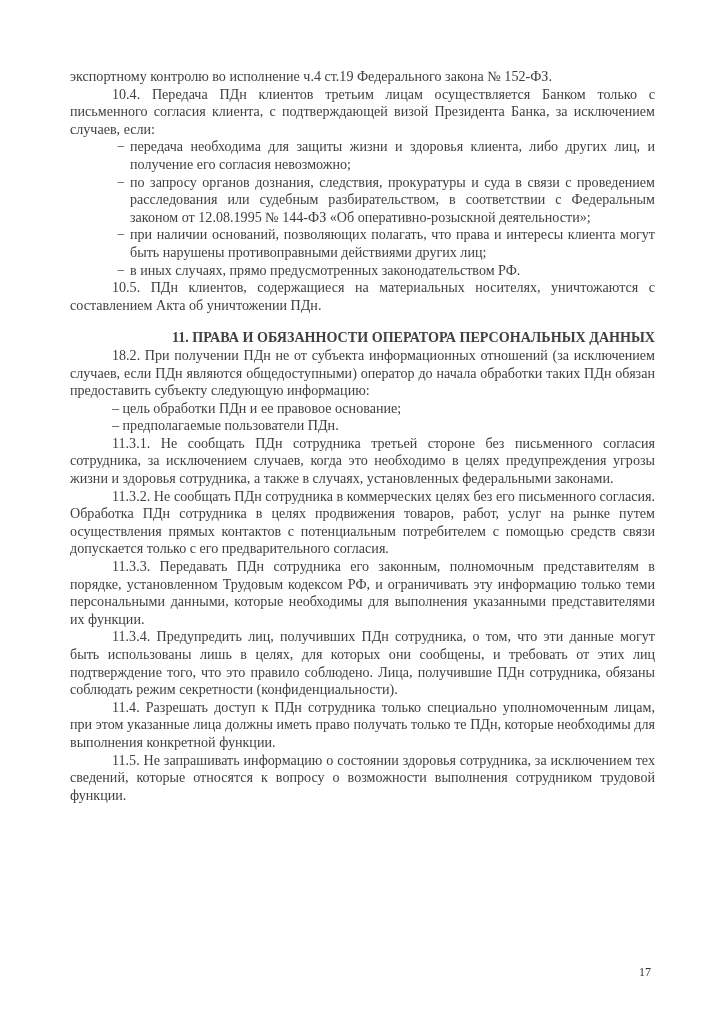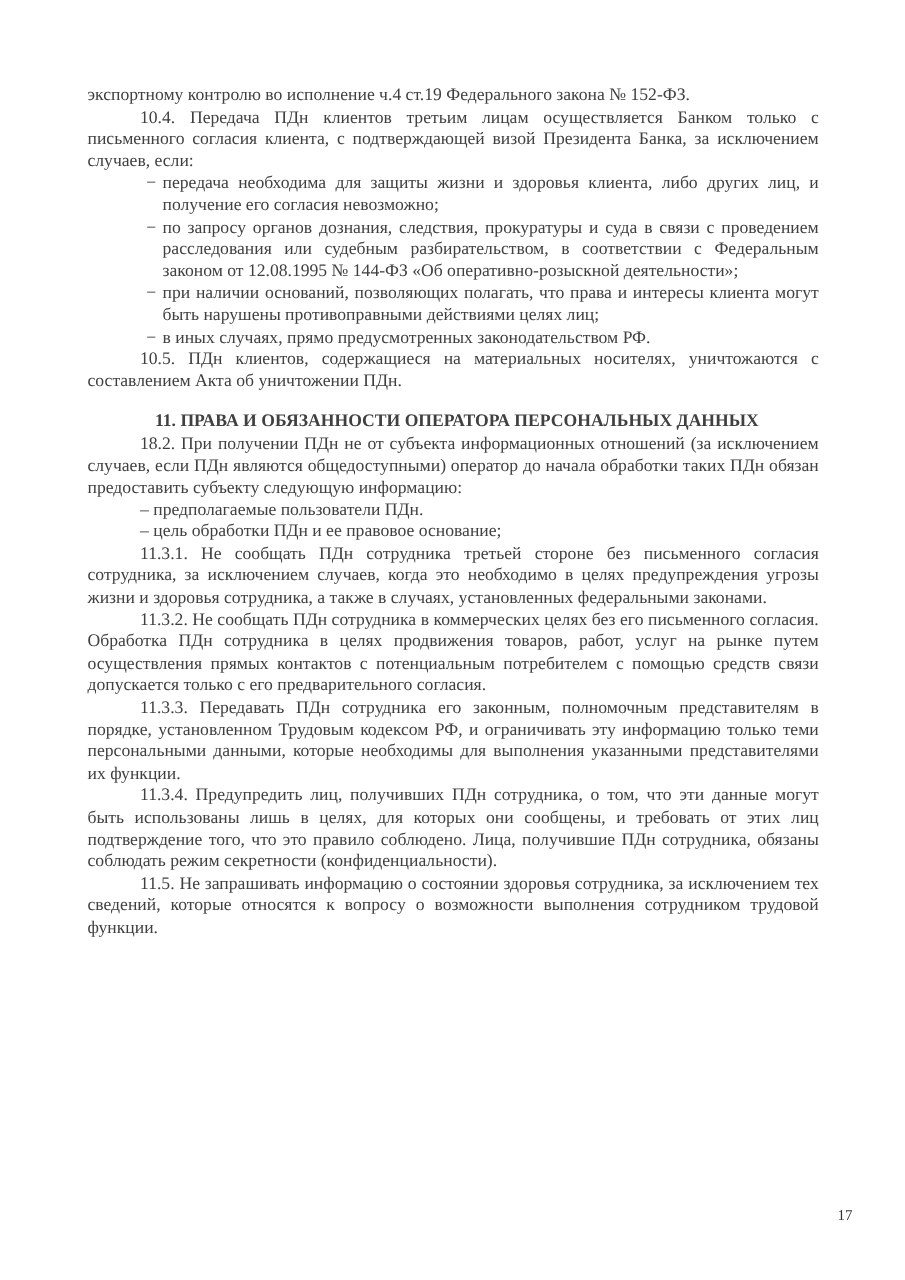--- a/index.html
+++ b/index.html
@@ -9,49 +9,50 @@
     font-family:"Liberation Serif", "DejaVu Serif", serif;
     font-size:14.1px; line-height:17.6px; color:#404040;
   }
   .p { text-align:justify; margin:0; }
   .p.ind { text-indent:42px; }
   .bul { margin:0; padding-left:60px; position:relative; text-align:justify; }
   .bul .dash { position:absolute; left:47px; top:0; }
   .dashline { margin:0; padding-left:42px; }
   h2 {
     margin:15px 0 0 0; font-size:14.1px; line-height:17.6px; font-weight:bold;
-    text-align:center; padding-left:6px;
+    text-align:right; padding-left:6px;
   }
   .pagenum {
-    position:absolute; left:670px; top:965px;
+    position:absolute; left:639px; top:965px;
     font-family:"Liberation Serif", "DejaVu Serif", serif;
     font-size:12px; color:#333;
   }
 </style>
 </head>
 <body>
 
 <div class="page">
   <p class="p">экспортному контролю во исполнение ч.4 ст.19 Федерального закона № 152-ФЗ.</p>
   <p class="p ind">10.4. Передача ПДн клиентов третьим лицам осуществляется Банком только с письменного согласия клиента, с подтверждающей визой Президента Банка, за исключением случаев, если:</p>
 
   <div>
     <p class="bul"><span class="dash">−</span><span>передача необходима для защиты жизни и здоровья клиента, либо других лиц, и получение его согласия невозможно;</span></p>
     <p class="bul"><span class="dash">−</span><span>по запросу органов дознания, следствия, прокуратуры и суда в связи с проведением расследования или судебным разбирательством, в соответствии с Федеральным законом от 12.08.1995 № 144-ФЗ «Об оперативно-розыскной деятельности»;</span></p>
-    <p class="bul"><span class="dash">−</span><span>при наличии оснований, позволяющих полагать, что права и интересы клиента могут быть нарушены противоправными действиями целях лиц;</span></p>
+    <p class="bul"><span class="dash">−</span><span>при наличии оснований, позволяющих полагать, что права и интересы клиента могут быть нарушены противоправными действиями других лиц;</span></p>
     <p class="bul"><span class="dash">−</span><span>в иных случаях, прямо предусмотренных законодательством РФ.</span></p>
   </div>
 
   <p class="p ind">10.5. ПДн клиентов, содержащиеся на материальных носителях, уничтожаются с составлением Акта об уничтожении ПДн.</p>
 
   <h2>11. ПРАВА И ОБЯЗАННОСТИ ОПЕРАТОРА ПЕРСОНАЛЬНЫХ ДАННЫХ</h2>
 
   <p class="p ind">18.2. При получении ПДн не от субъекта информационных отношений (за исключением случаев, если ПДн являются общедоступными) оператор до начала обработки таких ПДн обязан предоставить субъекту следующую информацию:</p>
+  <p class="dashline">– цель обработки ПДн и ее правовое основание;</p>
   <p class="dashline">– предполагаемые пользователи ПДн.</p>
-  <p class="dashline">– цель обработки ПДн и ее правовое основание;</p>
   <p class="p ind">11.3.1. Не сообщать ПДн сотрудника третьей стороне без письменного согласия сотрудника, за исключением случаев, когда это необходимо в целях предупреждения угрозы жизни и здоровья сотрудника, а также в случаях, установленных федеральными законами.</p>
   <p class="p ind">11.3.2. Не сообщать ПДн сотрудника в коммерческих целях без его письменного согласия. Обработка ПДн сотрудника в целях продвижения товаров, работ, услуг на рынке путем осуществления прямых контактов с потенциальным потребителем с помощью средств связи допускается только с его предварительного согласия.</p>
   <p class="p ind">11.3.3. Передавать ПДн сотрудника его законным, полномочным представителям в порядке, установленном Трудовым кодексом РФ, и ограничивать эту информацию только теми персональными данными, которые необходимы для выполнения указанными представителями их функции.</p>
   <p class="p ind">11.3.4. Предупредить лиц, получивших ПДн сотрудника, о том, что эти данные могут быть использованы лишь в целях, для которых они сообщены, и требовать от этих лиц подтверждение того, что это правило соблюдено. Лица, получившие ПДн сотрудника, обязаны соблюдать режим секретности (конфиденциальности).</p>
+  <p class="p ind">11.4. Разрешать доступ к ПДн сотрудника только специально уполномоченным лицам, при этом указанные лица должны иметь право получать только те ПДн, которые необходимы для выполнения конкретной функции.</p>
   <p class="p ind">11.5. Не запрашивать информацию о состоянии здоровья сотрудника, за исключением тех сведений, которые относятся к вопросу о возможности выполнения сотрудником трудовой функции.</p>
 </div>
 
 <div class="pagenum">17</div>
 
 </body></html>

